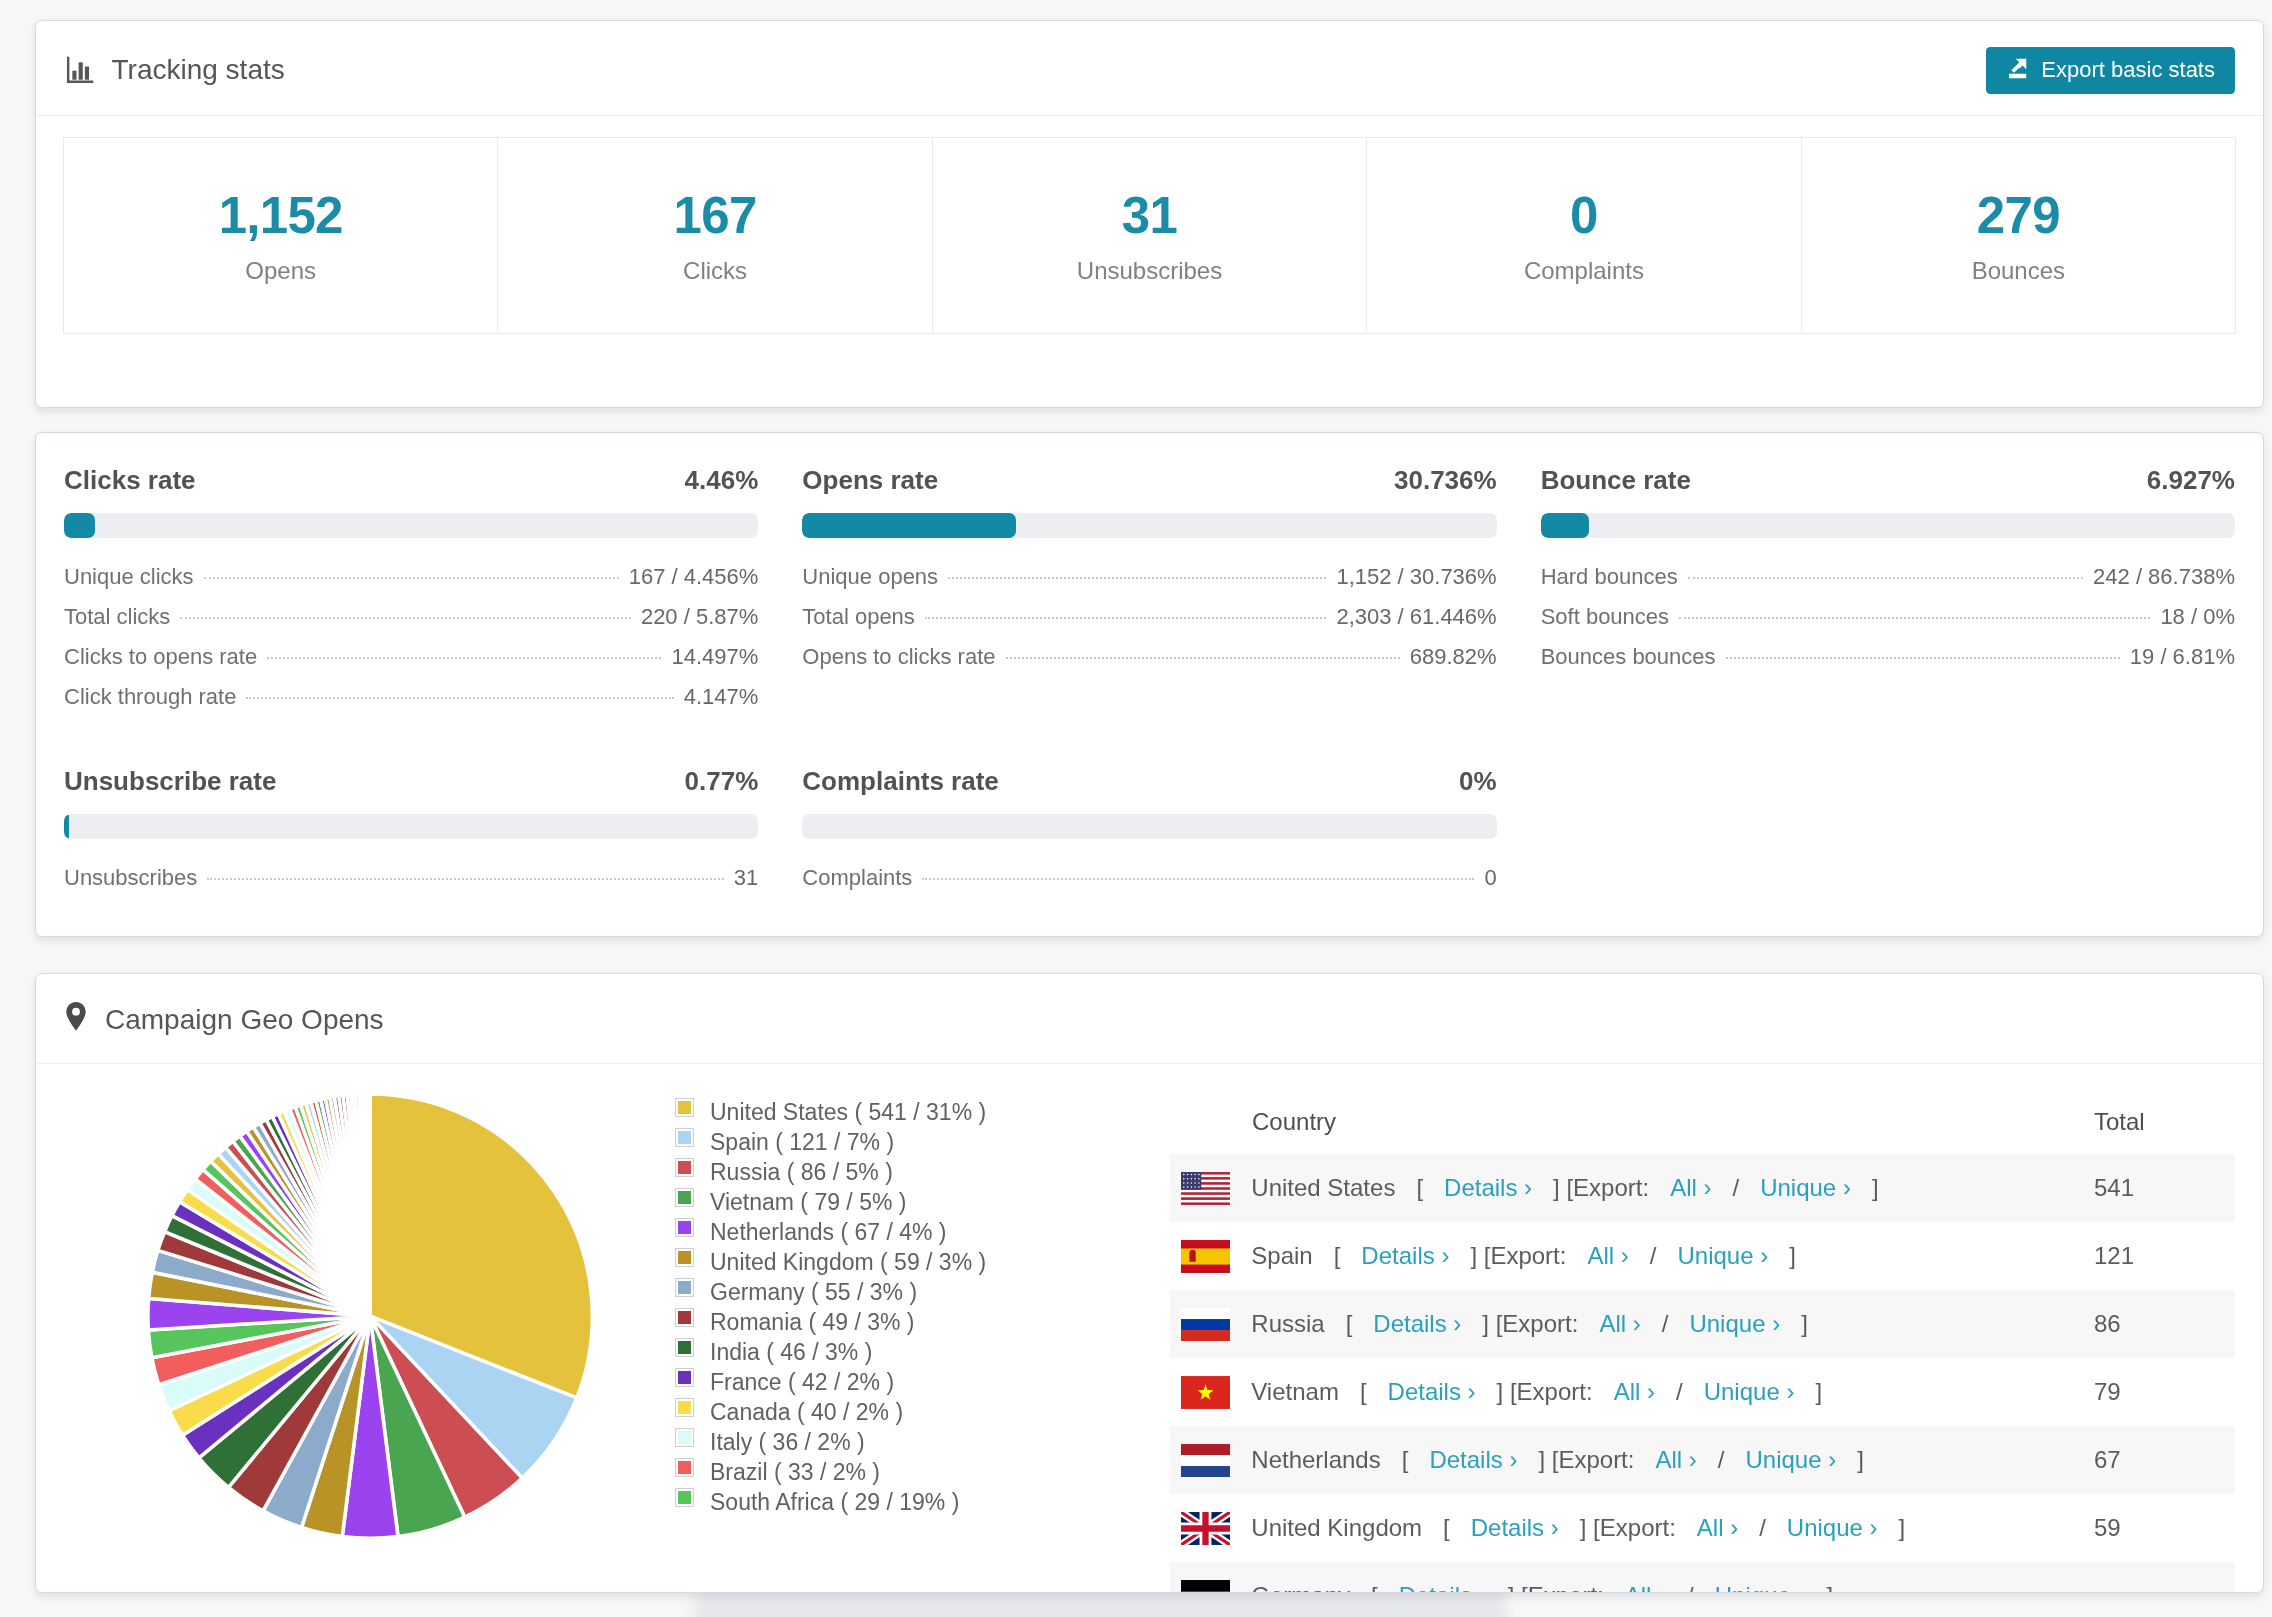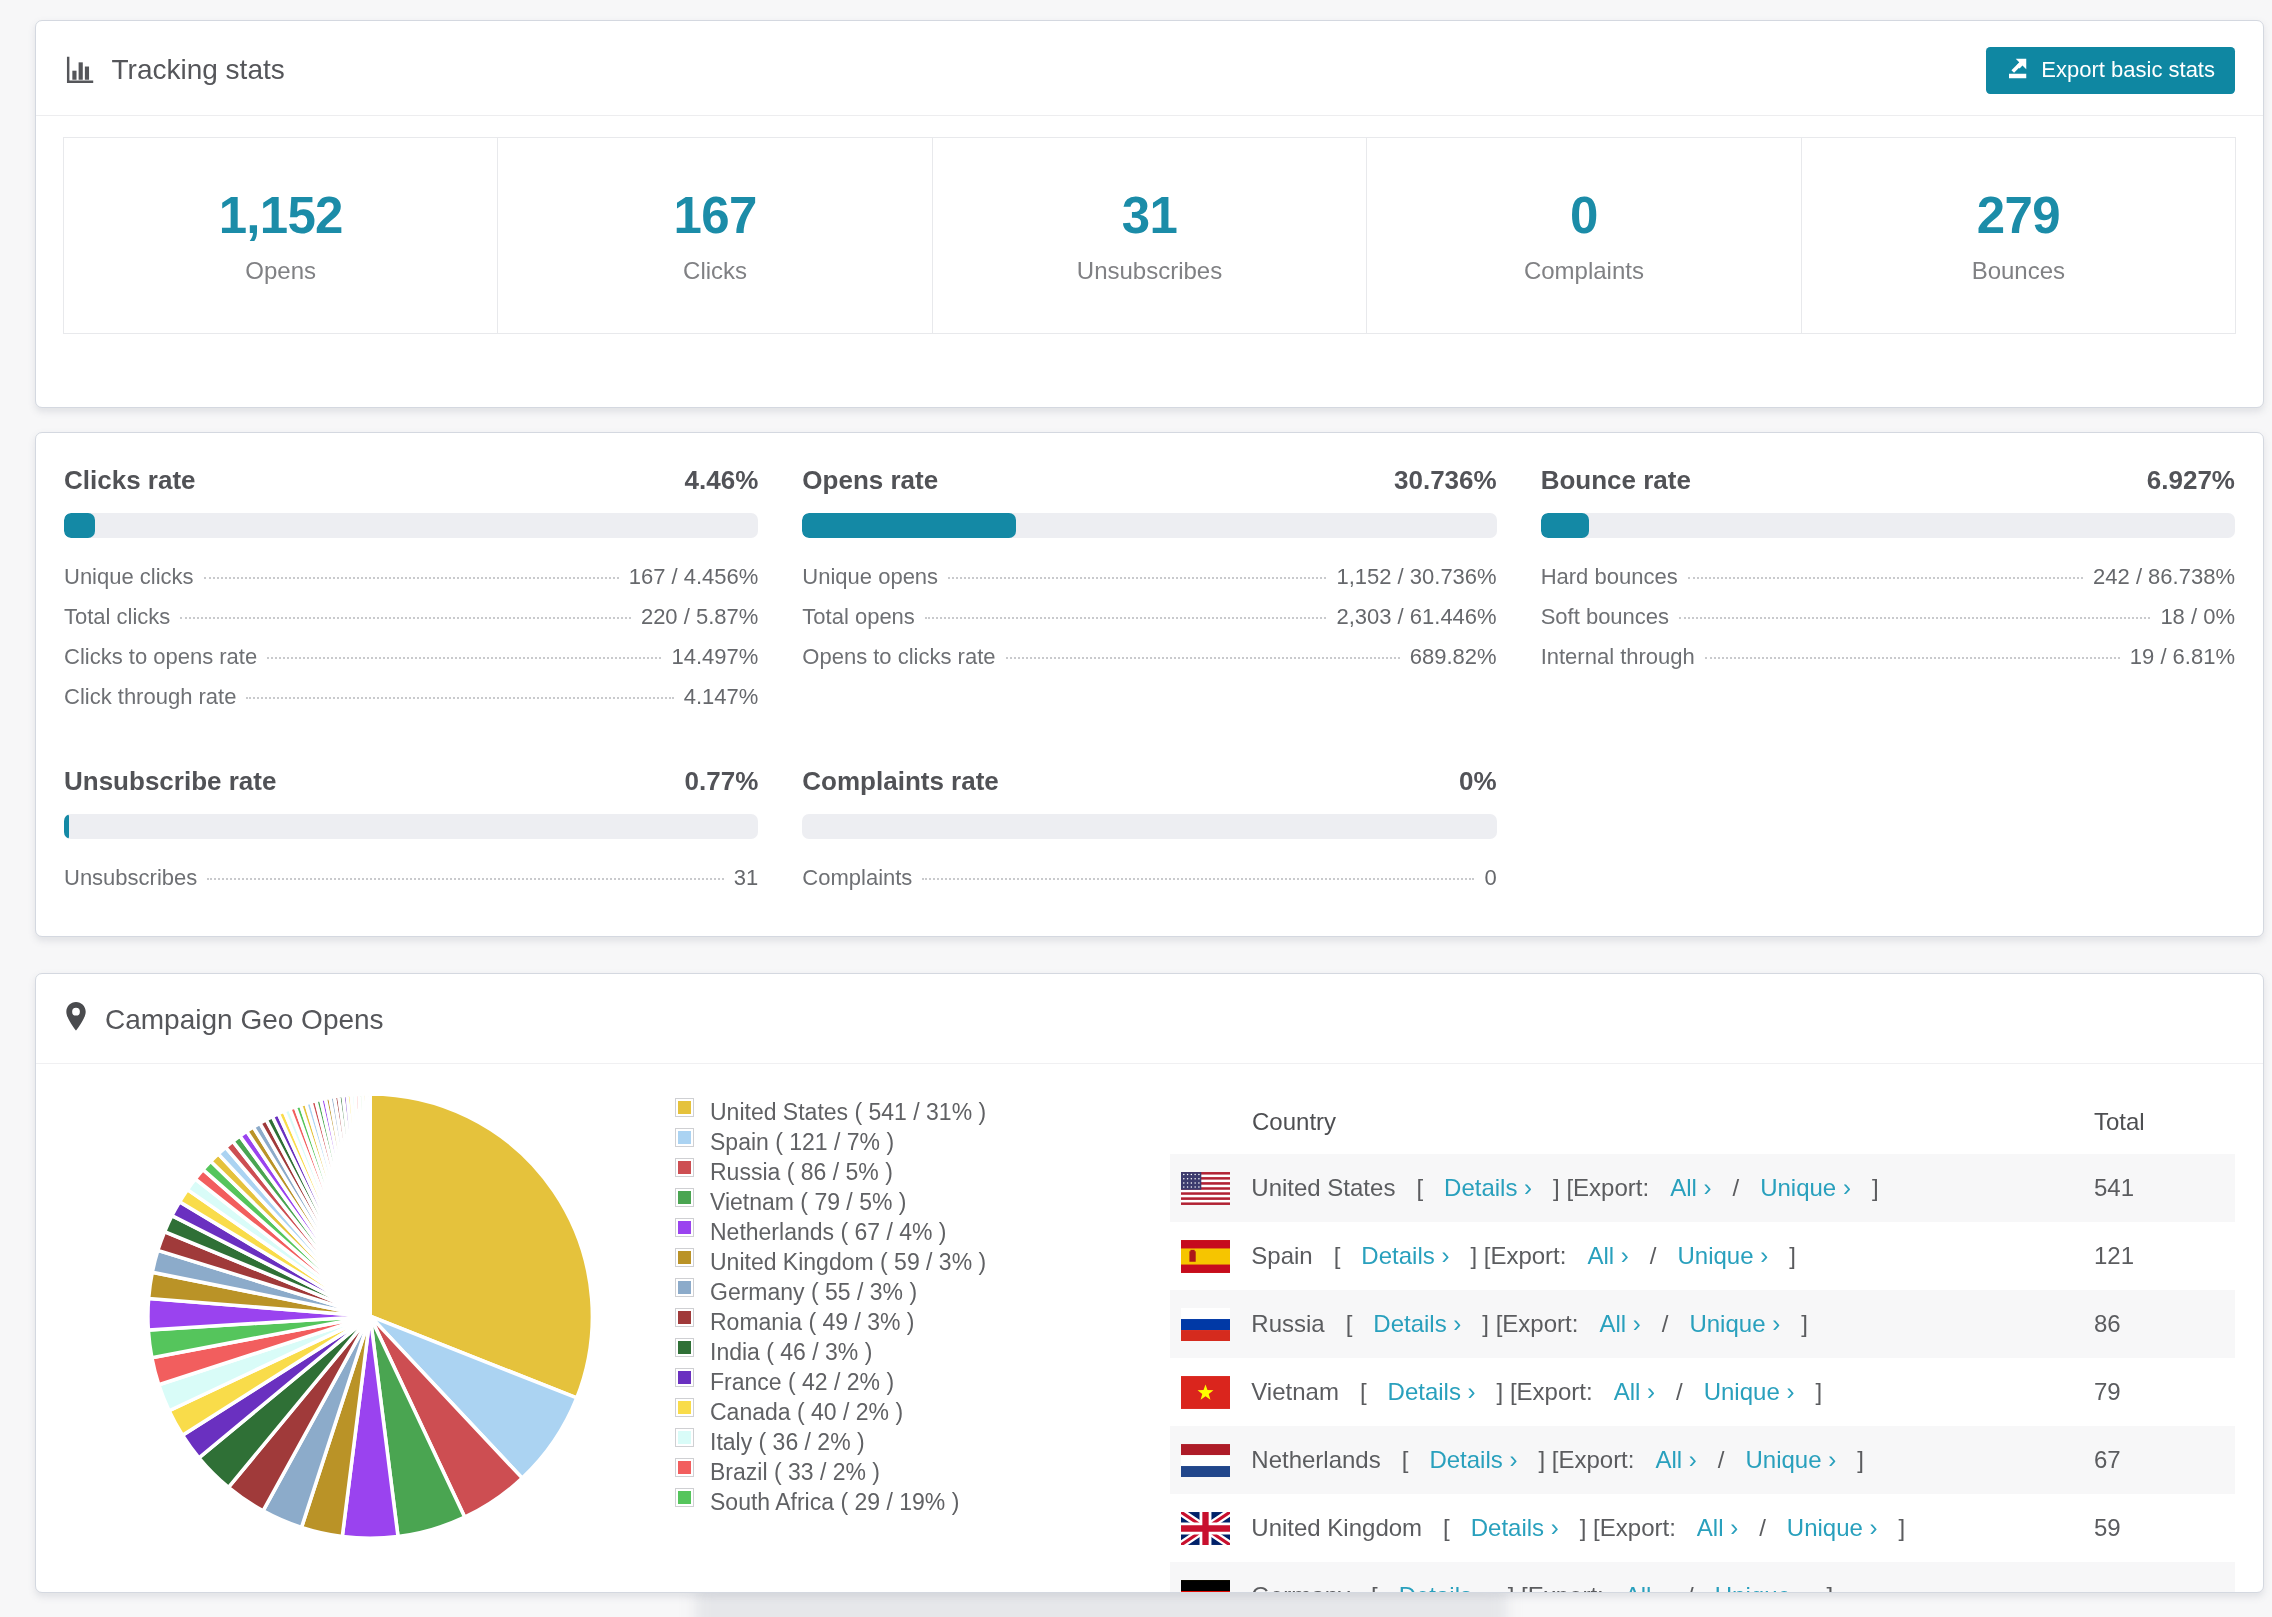--- a/index.html
+++ b/index.html
@@ -207,21 +207,21 @@
             <span class="rr-label">Hard bounces</span>
             <span class="leader"></span>
             <span class="rr-value">242 / 86.738%</span>
           </div>
           <div class="rate-row">
             <span class="rr-label">Soft bounces</span>
             <span class="leader"></span>
             <span class="rr-value">18 / 0%</span>
           </div>
           <div class="rate-row">
-            <span class="rr-label">Internal through</span>
+            <span class="rr-label">Bounces bounces</span>
             <span class="leader"></span>
             <span class="rr-value">19 / 6.81%</span>
           </div>
         </div>
       </section>
       <section class="rate-block">
         <div class="rate-head">
           <span class="rate-title">Unsubscribe rate</span>
           <span class="rate-value">0.77%</span>
         </div>

